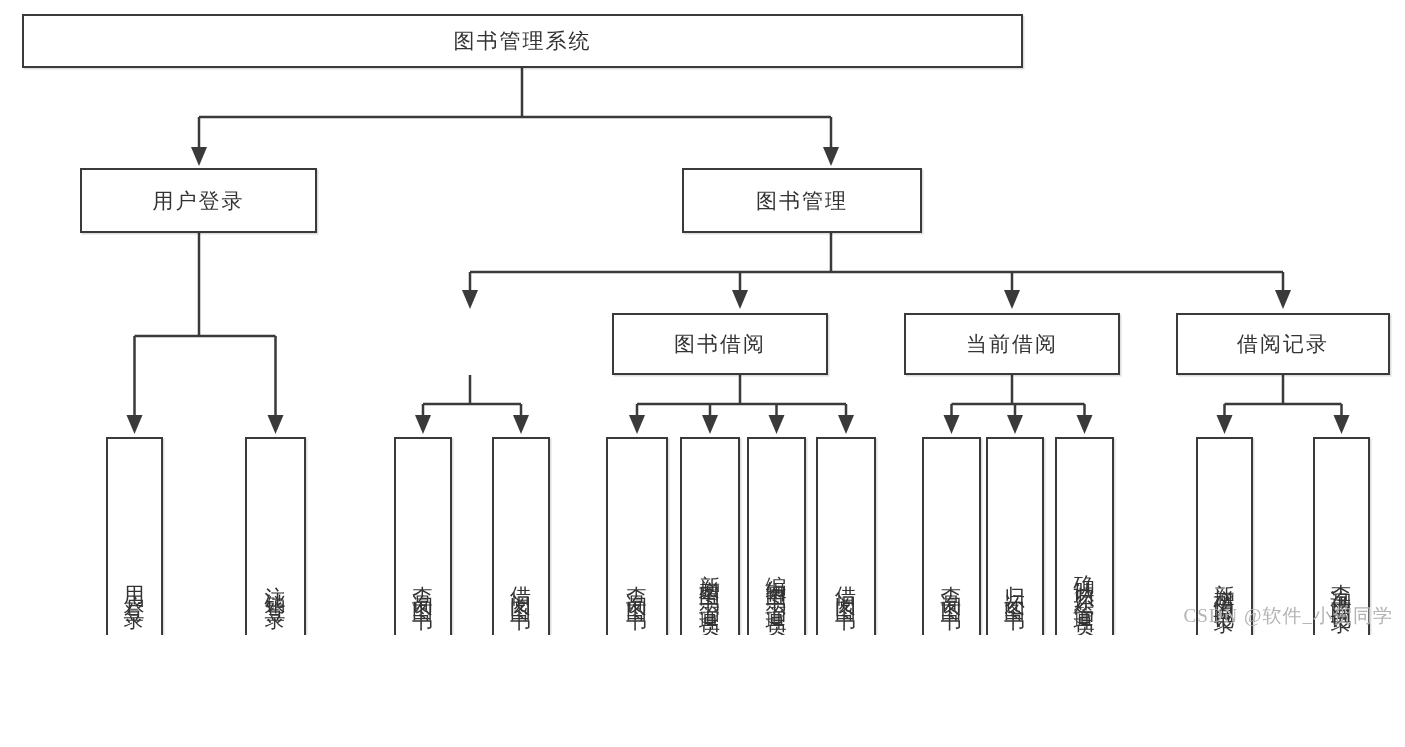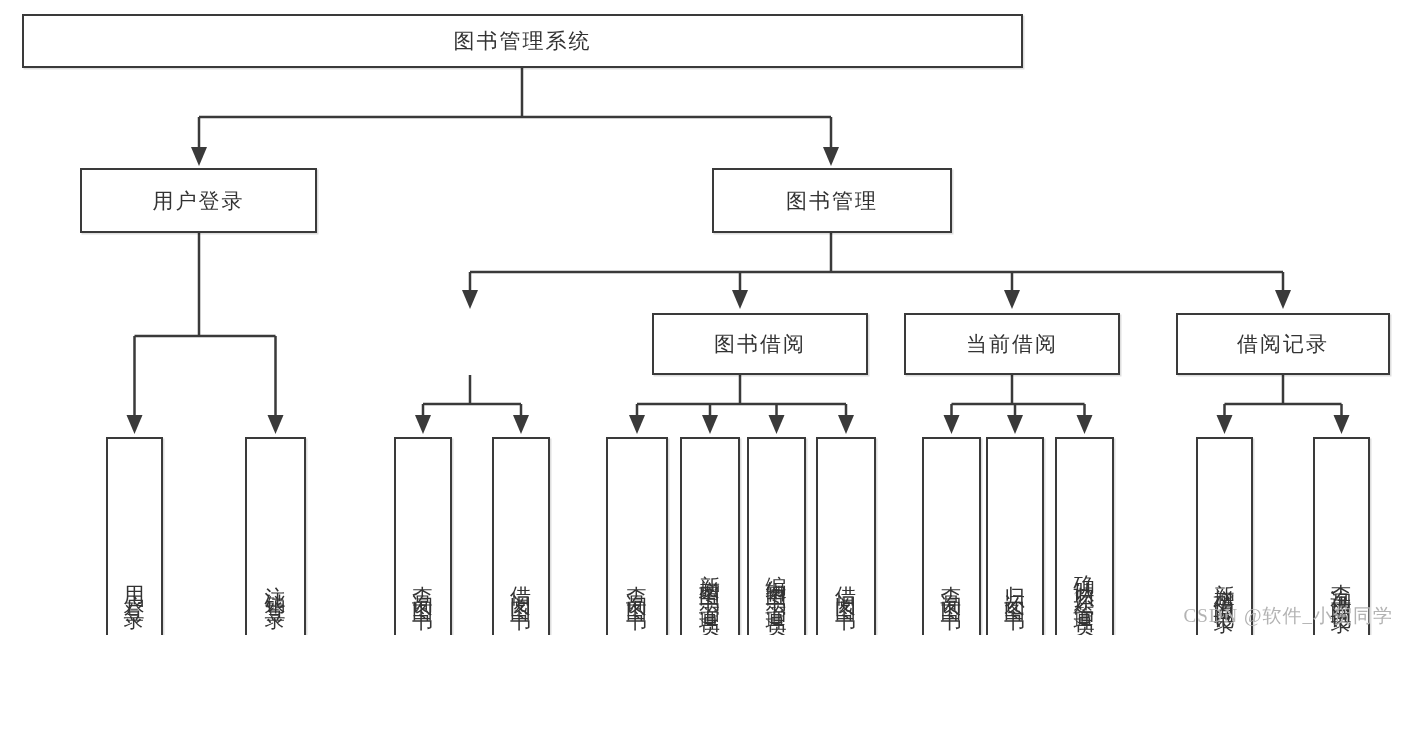--- a/index.html
+++ b/index.html
@@ -107,23 +107,23 @@
       <polygon points="943.5,415 959.5,415 951.5,434" fill="currentColor"></polygon>
       <polygon points="1007,415 1023,415 1015,434" fill="currentColor"></polygon>
       <polygon points="1076.5,415 1092.5,415 1084.5,434" fill="currentColor"></polygon>
       <polygon points="1216.5,415 1232.5,415 1224.5,434" fill="currentColor"></polygon>
       <polygon points="1333.5,415 1349.5,415 1341.5,434" fill="currentColor"></polygon>
     </svg>
 
   <div class="node" style="left:22px;top:14px;width:1001px;height:54px">图书管理系统</div>
 
   <div class="node" style="left:80px;top:168px;width:237px;height:65px">用户登录</div>
-  <div class="node" style="left:712px;top:168px;width:240px;height:65px">图书管理</div>
+  <div class="node" style="left:682px;top:168px;width:240px;height:65px">图书管理</div>
 
-  <div class="node" style="left:652px;top:313px;width:216px;height:62px">图书借阅</div>
+  <div class="node" style="left:612px;top:313px;width:216px;height:62px">图书借阅</div>
   <div class="node" style="left:904px;top:313px;width:216px;height:62px">当前借阅</div>
   <div class="node" style="left:1176px;top:313px;width:214px;height:62px">借阅记录</div>
 
   <div class="node leaf" style="left:106px;top:437px;width:57px;height:296px">
     <span>用户登录</span>
   </div>
   <div class="node leaf" style="left:245px;top:437px;width:61px;height:296px">
     <span>注销登录</span>
   </div>
   <div class="node leaf" style="left:394px;top:437px;width:58px;height:296px">

